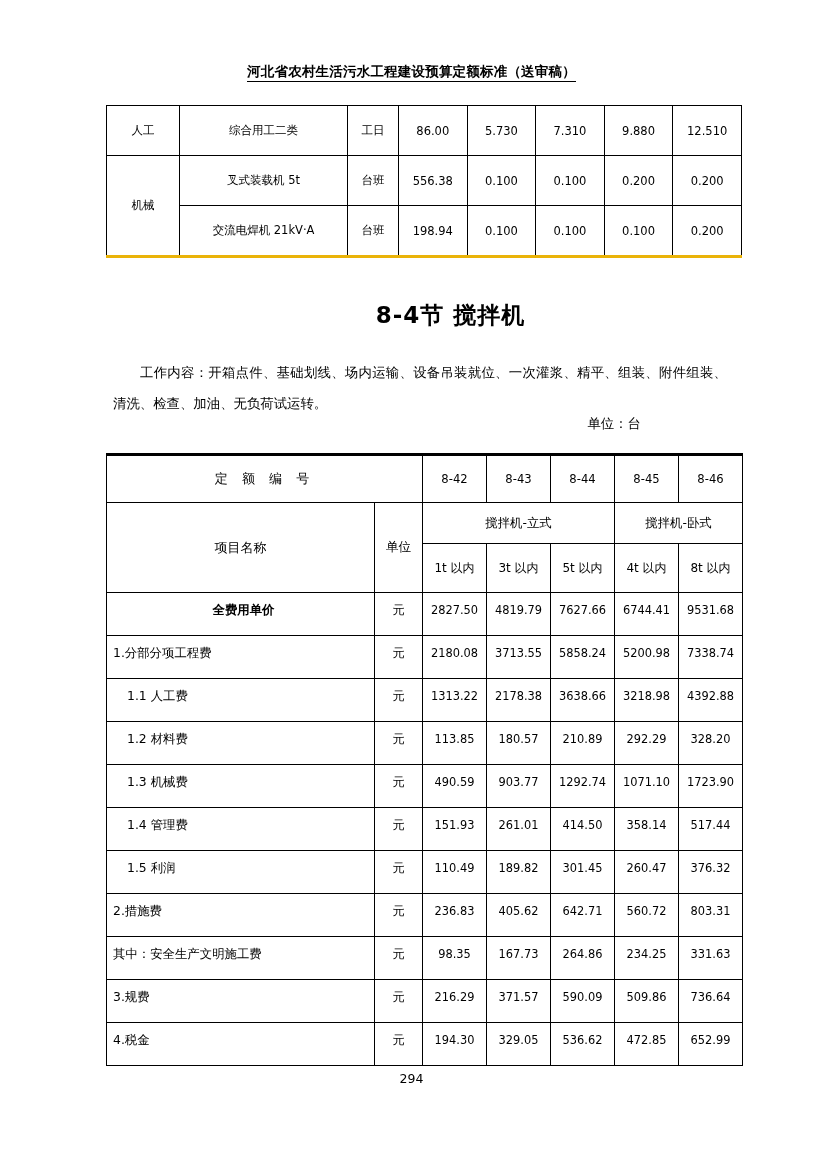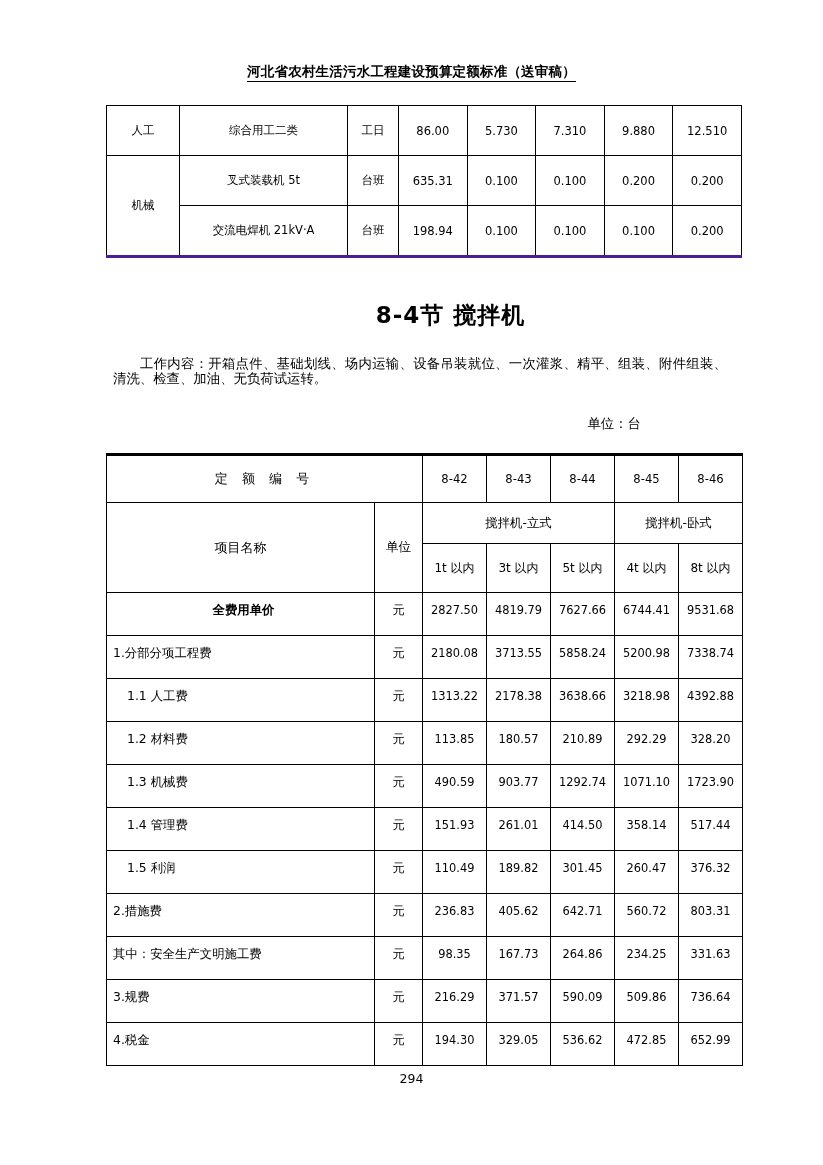--- a/index.html
+++ b/index.html
@@ -55,21 +55,21 @@
     vertical-align: middle;
   }
 
   
   .tbl-top {
     position: absolute;
     left: 106px;
     top: 105px;
     width: 636px;
     border-top: 1px solid #000;
-    border-bottom: 3px solid #4c1d95;
+    border-bottom: 3px solid #eab308;
   }
   .tbl-top td { height: 48px; }
   .tbl-top td.tall { height: 49px; }
   .tbl-top .cat      { width: 66px; font-size: 12.5px; }
   .tbl-top .name     { width: 152px; font-size: 12.5px; }
   .tbl-top .unit     { width: 46px; font-size: 12.5px; }
   .tbl-top .base     { width: 62px; font-size: 11.5px; }
   .tbl-top .q        { width: 62px; font-size: 11.5px; }
 
   
@@ -86,22 +86,22 @@
     padding-left: 39px;
   }
 
   
   .work-content {
     position: absolute;
     left: 113px;
     top: 357px;
     width: 614px;
     font-size: 13.4px;
-    line-height: 15px;
-    font-family: Liberation Mono, monospace;
+    line-height: 31px;
+    font-family: Liberation Sans, sans-serif;
     text-align: justify;
     text-justify: inter-ideograph;
   }
   .work-content .indent { padding-left: 27px; }
 
   .unit-note {
     position: absolute;
     right: 84px;
     top: 415px;
     font-size: 13.4px;
@@ -204,21 +204,21 @@
           <td class="tall">86.00</td>
           <td class="tall">5.730</td>
           <td class="tall">7.310</td>
           <td class="tall">9.880</td>
           <td class="tall">12.510</td>
         </tr>
         <tr>
           <td class="tall" rowspan="2">机械</td>
           <td class="tall">叉式装载机 5t</td>
           <td class="tall">台班</td>
-          <td class="tall">635.31</td>
+          <td class="tall">556.38</td>
           <td class="tall">0.100</td>
           <td class="tall">0.100</td>
           <td class="tall">0.200</td>
           <td class="tall">0.200</td>
         </tr>
         <tr>
           <td class="tall">交流电焊机 21kV·A</td>
           <td class="tall">台班</td>
           <td class="tall">198.94</td>
           <td class="tall">0.100</td>

